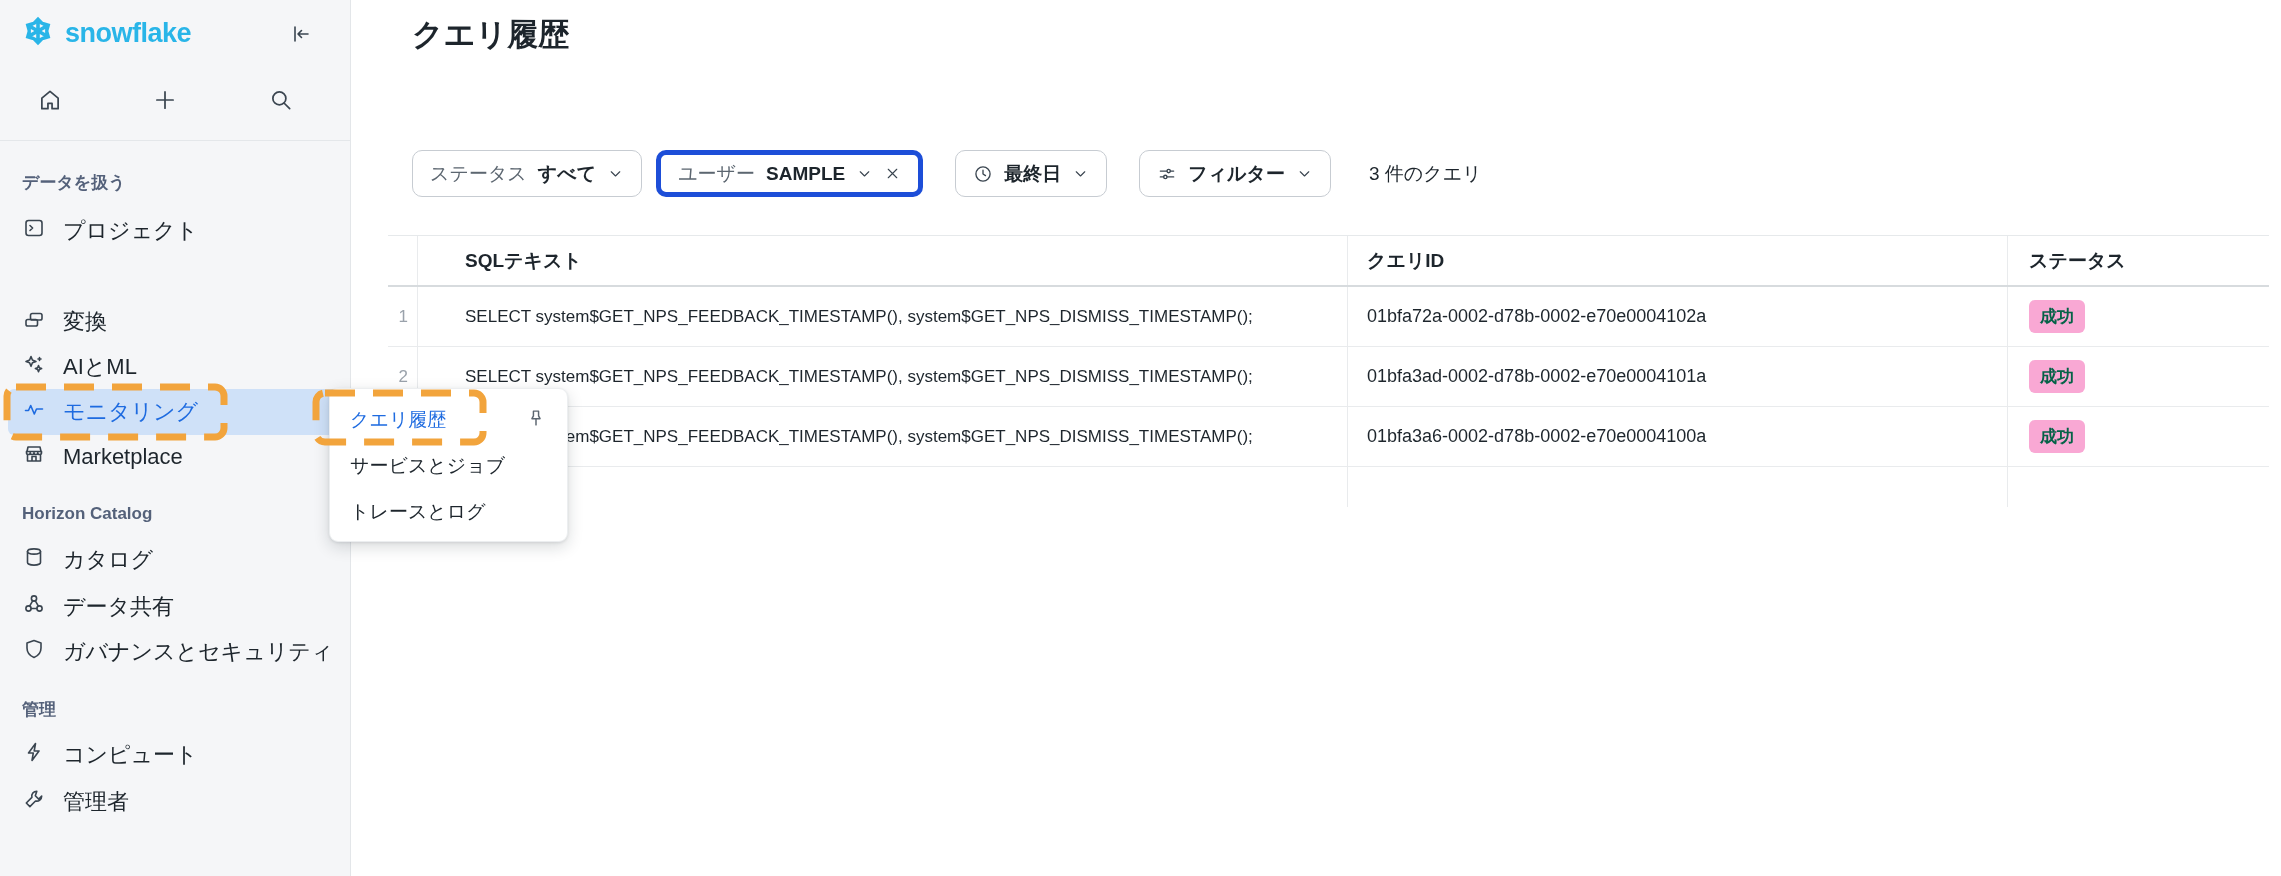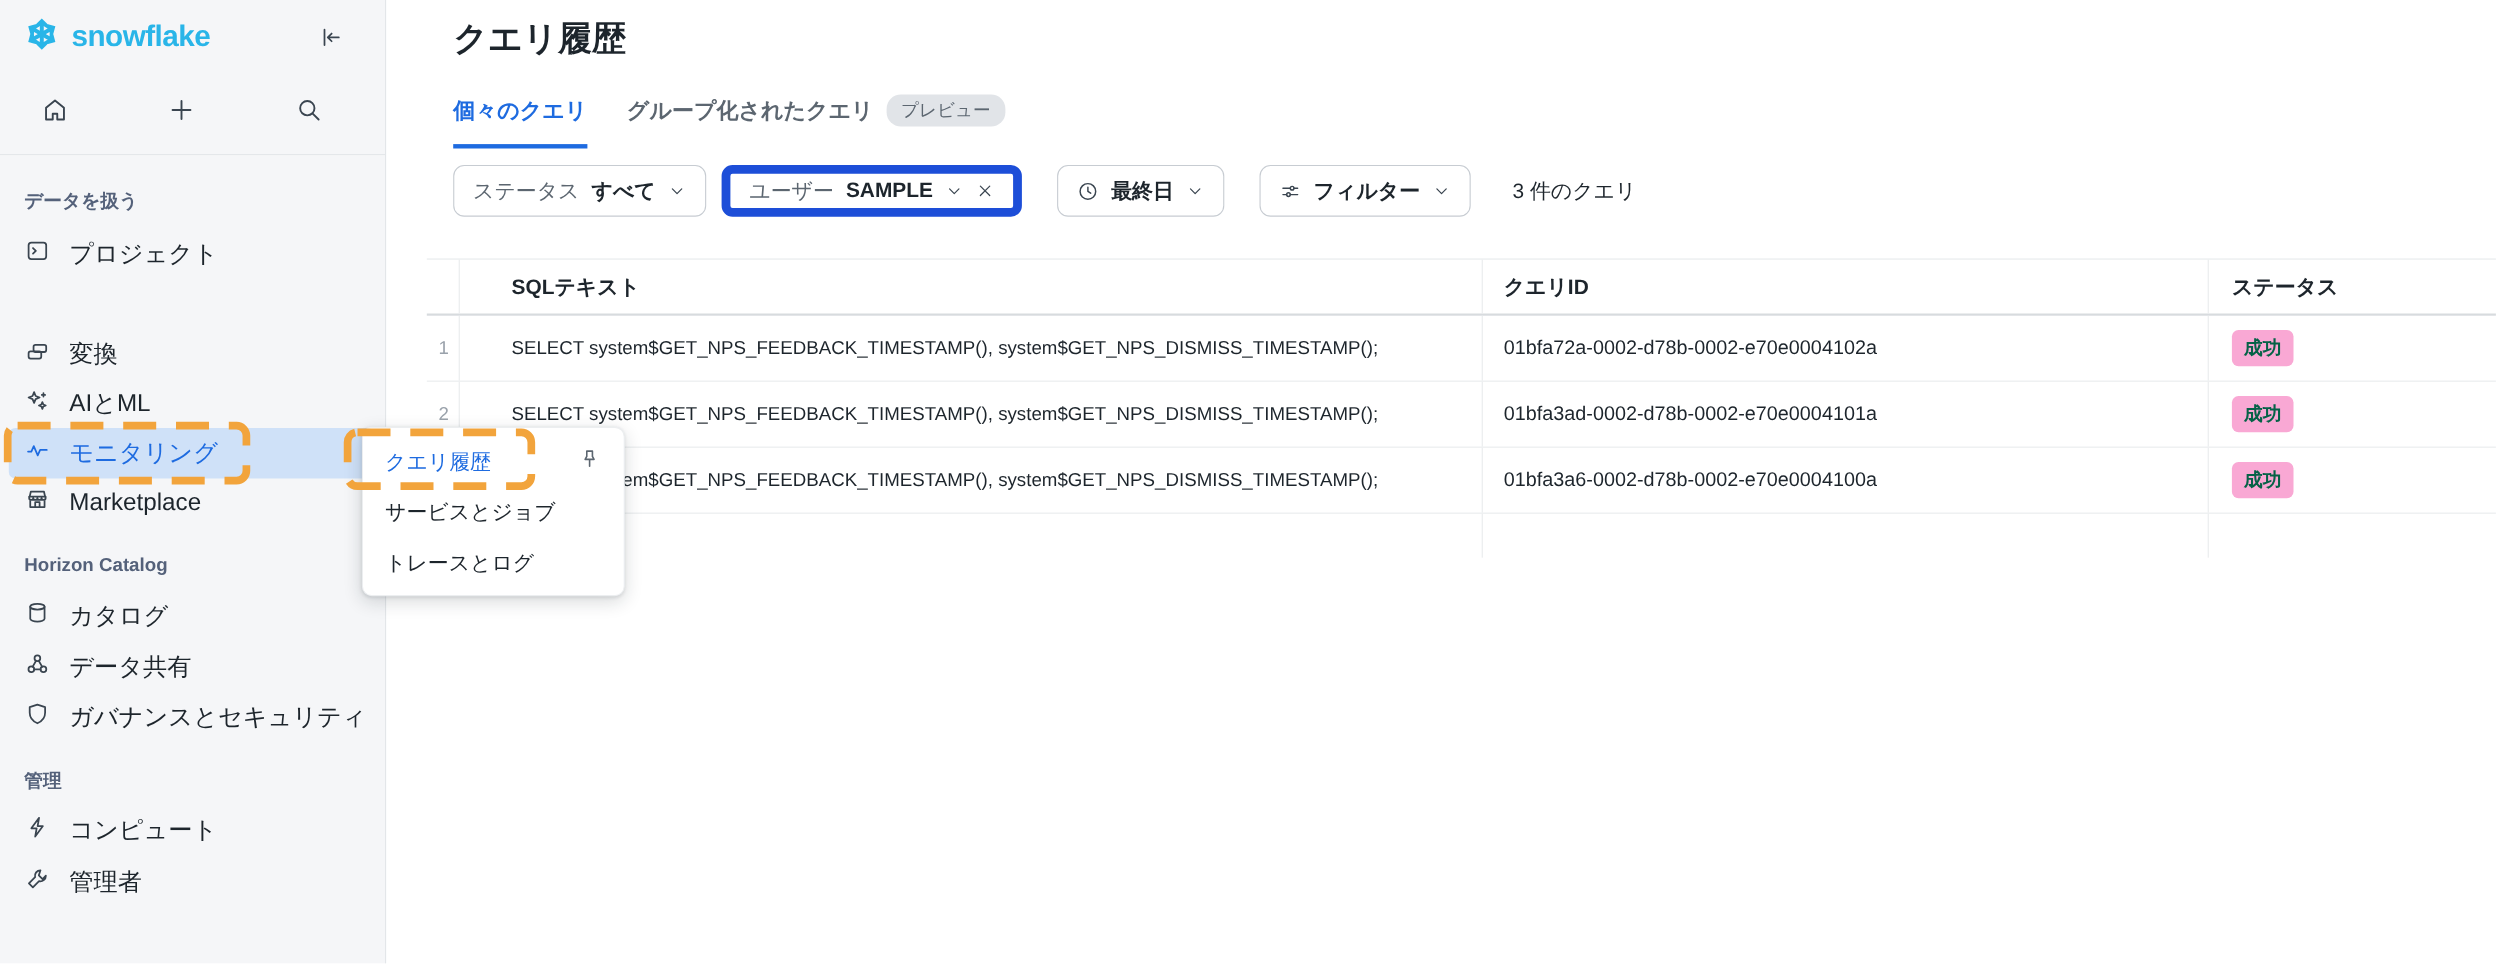--- a/index.html
+++ b/index.html
@@ -35,21 +35,21 @@
          color:#5c6670; padding-bottom:16px; border-bottom:4px solid transparent; cursor:pointer; }
   .tab.active { color:#1e6be0; border-bottom-color:#1e6be0; }
   .pill-badge { background:#e1e4e8; color:#5c6670; font-size:16px; font-weight:400;
                 border-radius:13px; padding:4px 13px; }
 
   .filters { position:absolute; left:60px; top:150px; display:flex; align-items:center; }
   .fbtn { height:47px; display:flex; align-items:center; gap:11px; padding:0 17px;
           border:1px solid #c7ccd2; border-radius:10px; background:#fff; font-size:19px; cursor:pointer; }
   .fbtn .flabel { color:#5c6670; }
   .fbtn .fvalue { font-weight:700; color:#1d252c; }
-  .fbtn.active-filter { border:8px solid #1d4ed8; }
+  .fbtn.active-filter { border:5px solid #1d4ed8; }
   .fgap14 { margin-left:14px; } .fgap30 { margin-left:32px; }
   .result-count { margin-left:38px; font-size:19px; color:#1d252c; }
 
   
   .qtable { position:absolute; left:36px; top:235px; width:1881px; }
   .trow { display:flex; width:100%; }
   .thead { height:52px; border-top:1px solid #e6e9eb; border-bottom:2px solid #d7dbde;
            font-weight:700; font-size:19px; }
   .tbodyrow { height:60px; border-bottom:1px solid #e9ebed; font-size:18px; }
   .tbodyrow.ghost { height:40px; border-bottom:none; }
@@ -242,29 +242,20 @@
           </svg>
       </span>
       <span>管理者</span>
     </div>
   </div>
 
   <div class="main">
 
     <div class="page-title">クエリ履歴</div>
 
-    <div class="tabs">
-      <div class="tab active">
-        <span>個々のクエリ</span>
-      </div>
-      <div class="tab">
-        <span>グループ化されたクエリ</span>
-        <span class="pill-badge">プレビュー</span>
-      </div>
-    </div>
 
     <div class="filters">
       <div class="fbtn">
         <span class="flabel">ステータス</span>
         <span class="fvalue">すべて</span>
         <svg width="17" height="17" viewBox="0 0 24 24" class="icn">
             <path d="M6 9.5l6 6 6-6"></path>
           </svg>
       </div>
 

